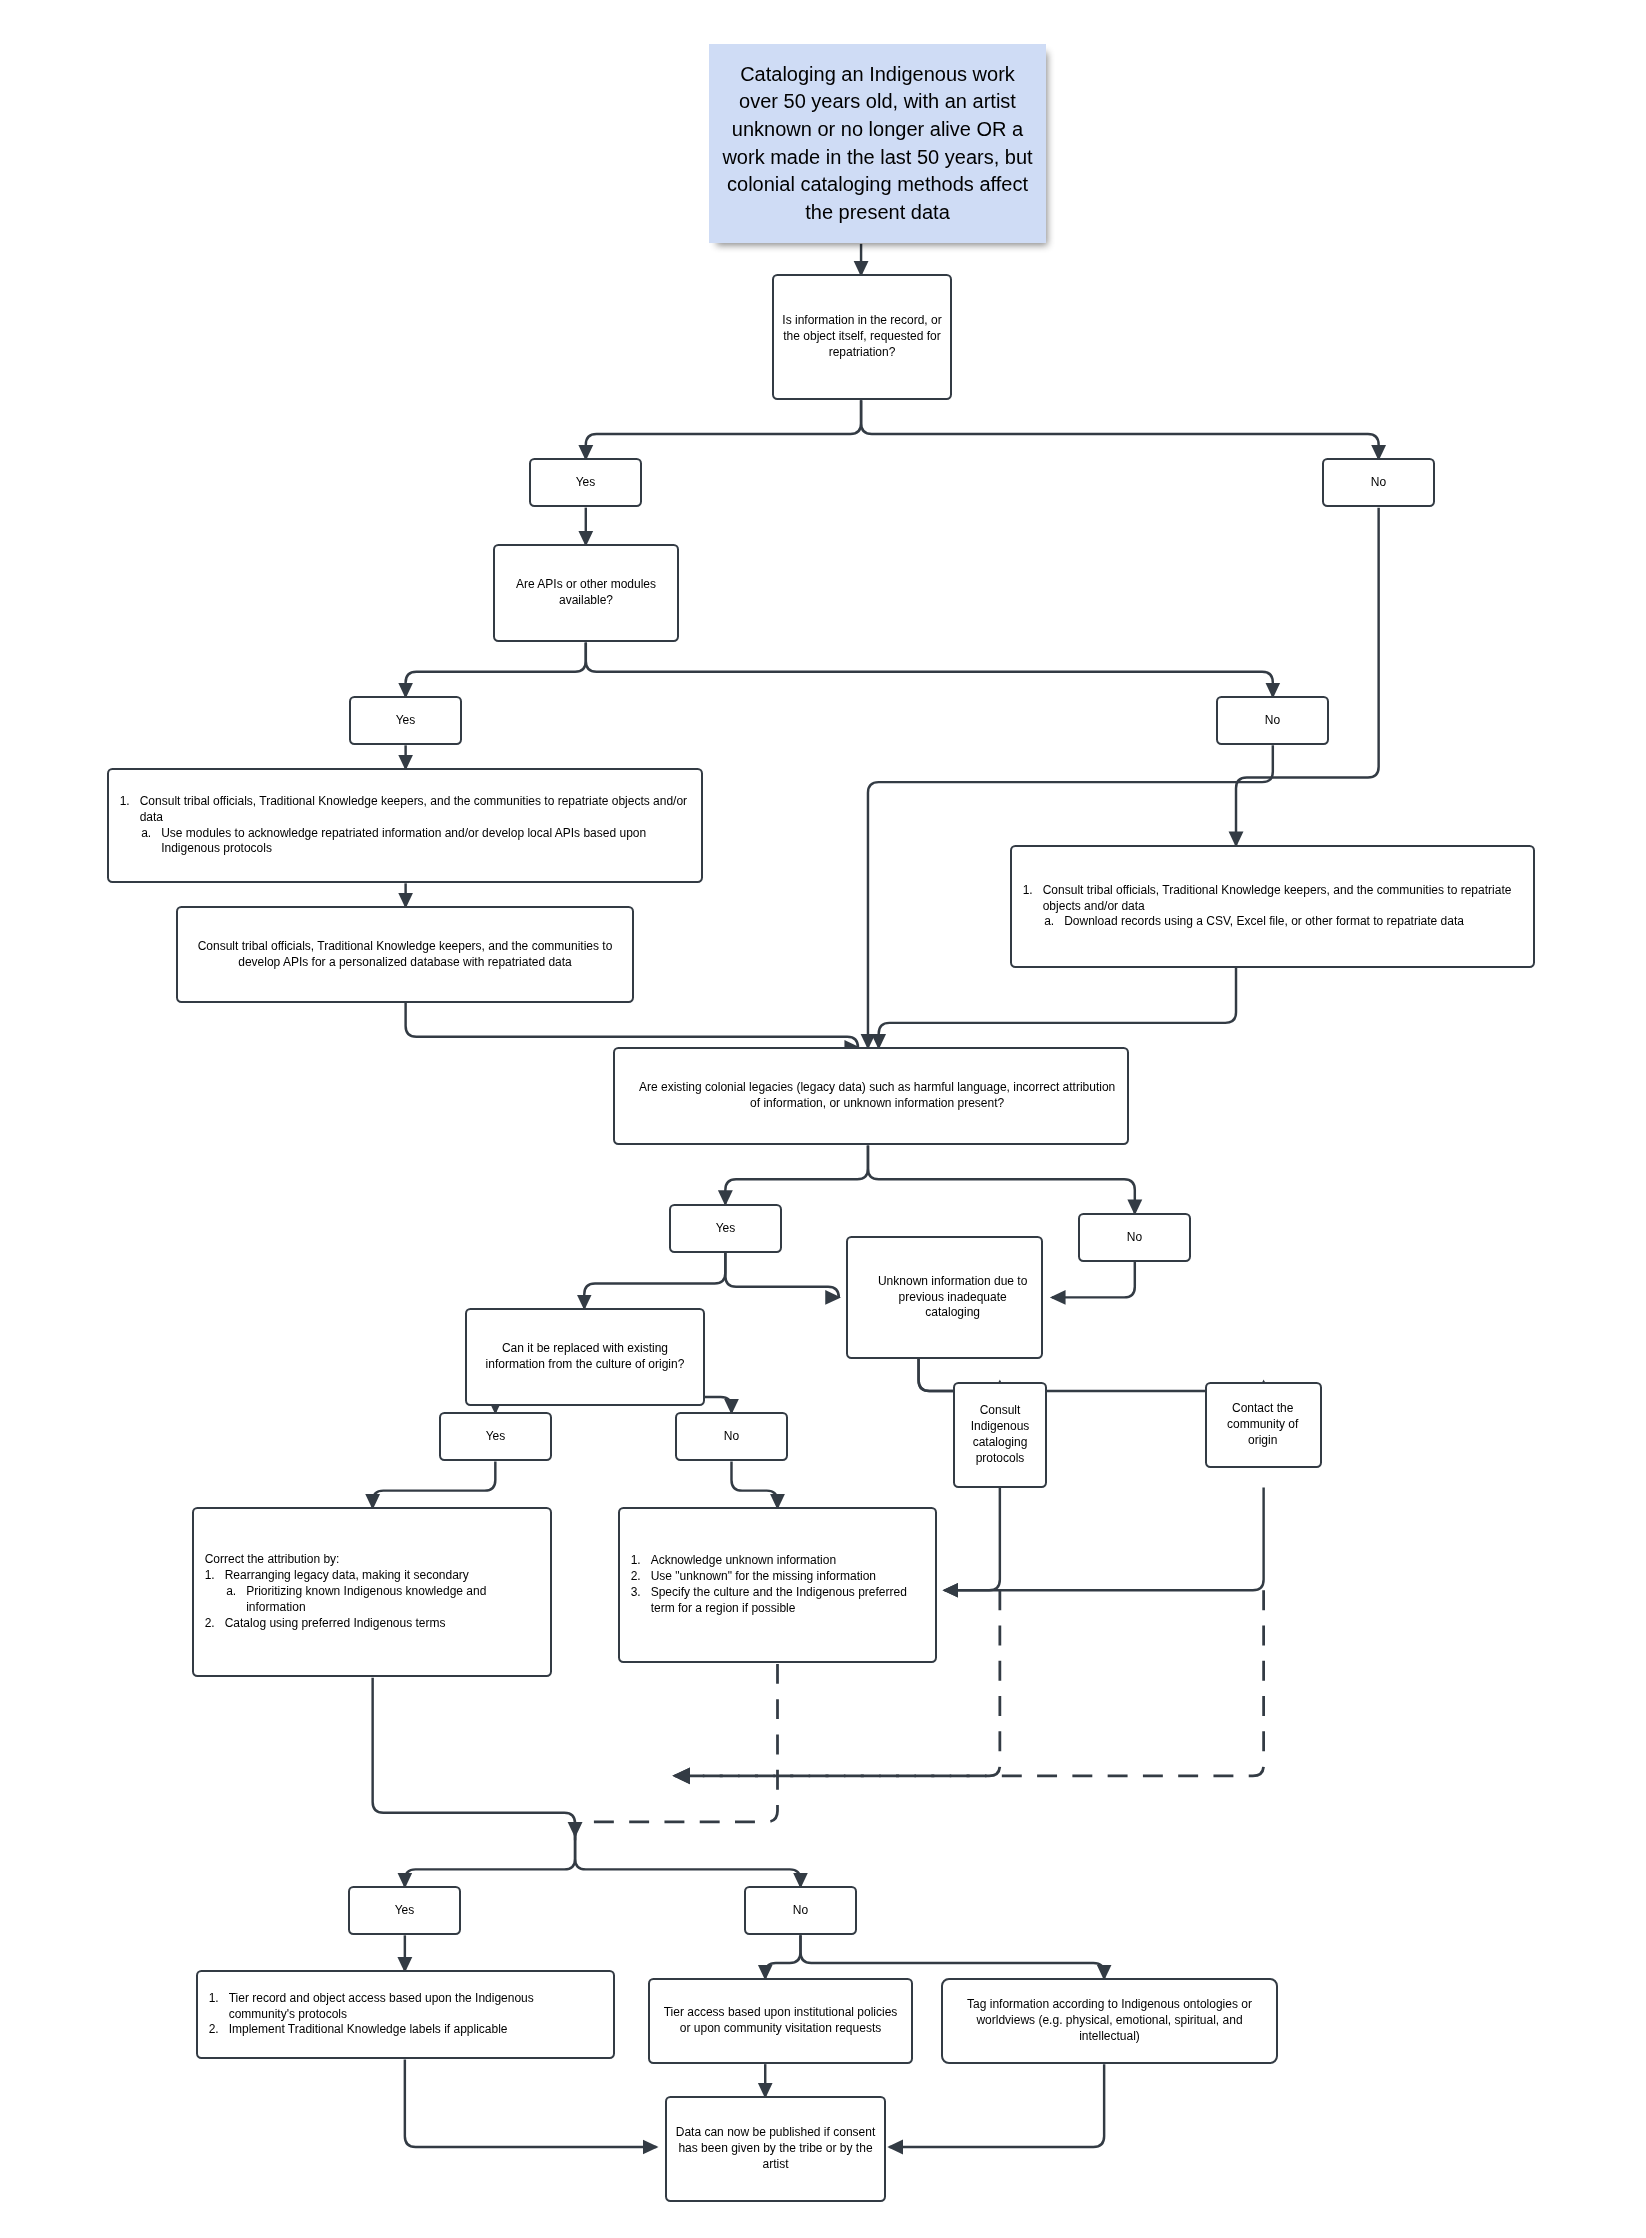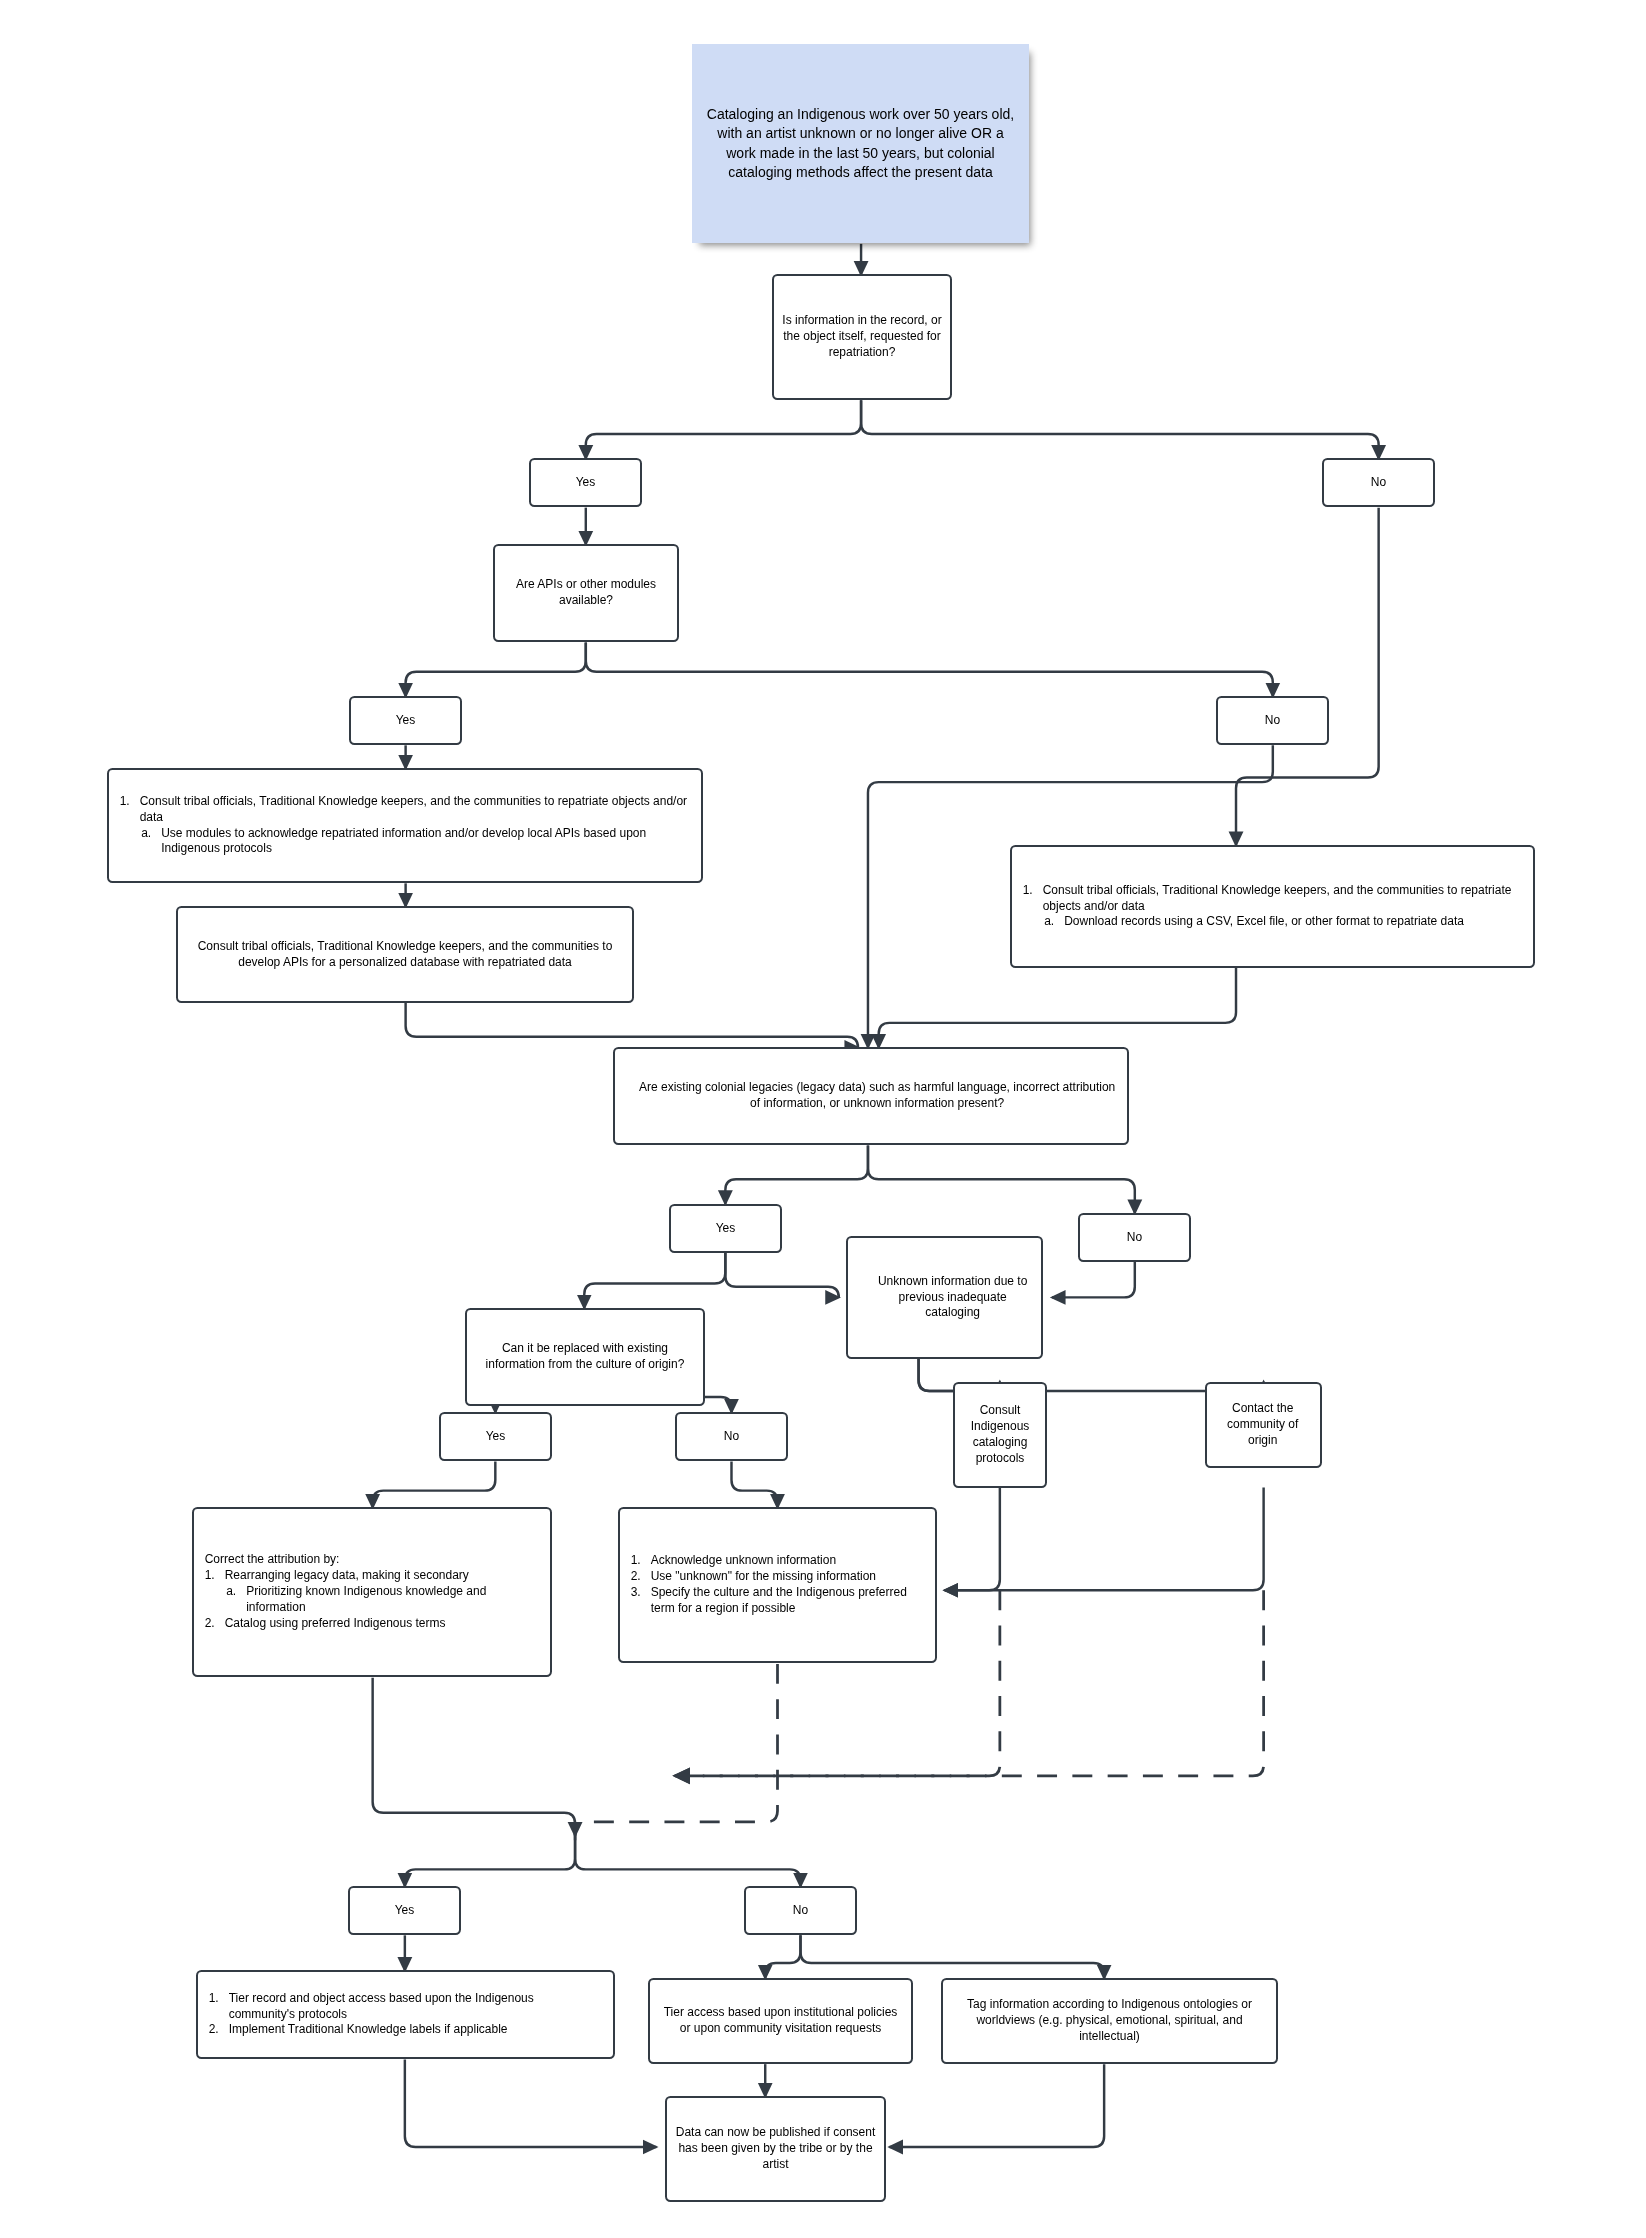--- a/index.html
+++ b/index.html
@@ -49,23 +49,24 @@
     text-align: center;
     font-size: 12px;
     line-height: 1.33;
     padding: 4.6px 7.7px;
   }
   .node.start {
     background: #cfdcf5;
     border: none;
     border-radius: 0;
     box-shadow: 4.6px 5.4px 7px -2.3px rgba(0,0,0,0.45);
-    font-size: 14px;
+    font-size: 20px;
     line-height: 1.38;
     padding: 7.7px 10.7px;
+    margin-left: 17px;
   }
   .node.list {
     text-align: left;
     justify-content: flex-start;
     padding: 9.2px 10.7px;
   }
   .node.list .inner {
     width: 100%;
   }
   .li {
@@ -330,21 +331,21 @@
         <span class="mark">2.</span>
         <span class="body">Implement Traditional Knowledge labels if applicable</span>
       </div>
     </div>
   </div>
 
   <div class="node" style="left:648px; top:1978px; width:265px; height:86px;">
     <span>Tier access based upon institutional policies or upon community visitation requests</span>
   </div>
 
-  <div class="node" style="left:941px; top:1978px; width:337px; height:86px;">
+  <div class="node" style="left:941px; top:1978px; width:337px; height:86px;border-radius:8px;">
     <span>Tag information according to Indigenous ontologies or worldviews (e.g. physical, emotional, spiritual, and intellectual)</span>
   </div>
 
   <div class="node" style="left:665px; top:2096px; width:221px; height:106px;">
     <span>Data can now be published if consent has been given by the tribe or by the artist</span>
   </div>
 
 </div>
 
 

